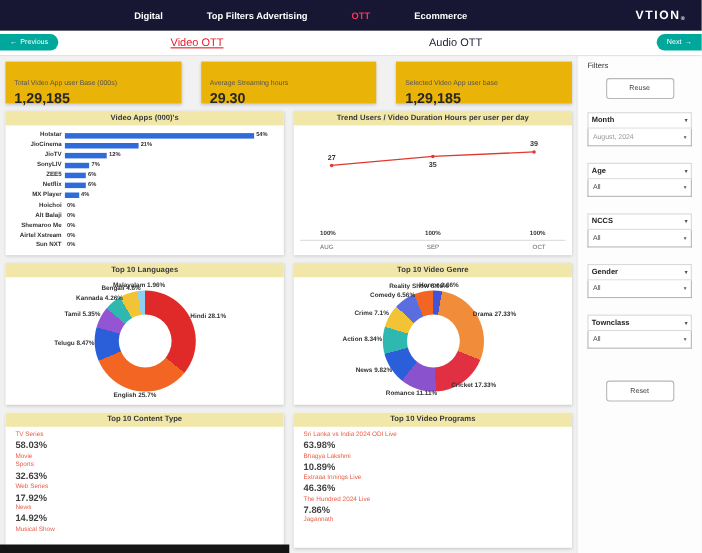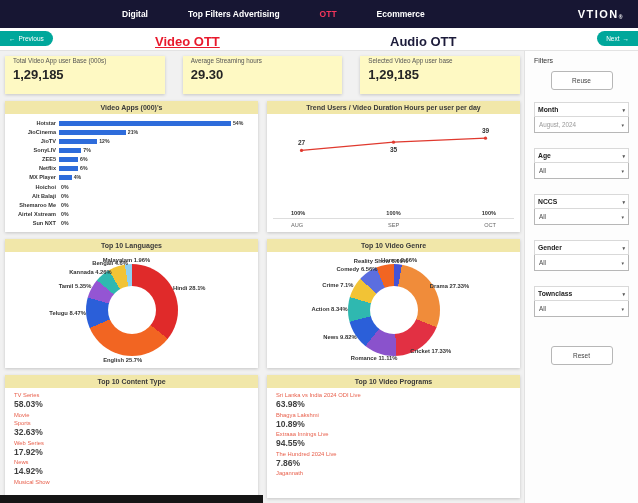--- a/index.html
+++ b/index.html
@@ -15,32 +15,32 @@
   .logo{position:absolute;right:14px;color:#fff;font-size:11px;font-weight:bold;letter-spacing:1.5px;display:flex;align-items:flex-end}
   .logo-mark{font-size:5px;margin-top:1px}
 
   
   .subnav{height:23px;background:#fff;border-bottom:1px solid #e3e3e3;position:relative}
   .pill{position:absolute;top:3px;background:#00a79b;color:#fff;border:none;font-size:6.5px;
     padding:4px 9px;display:flex;align-items:center;gap:3px;cursor:pointer;font-family:inherit}
   .pill .arrow{font-size:6.5px}
   .pill.prev{left:0;border-radius:0 9px 9px 0}
   .pill.next{right:0;border-radius:9px 0 0 9px}
-  .tab{position:absolute;top:6px;font-size:13px;font-weight:bold;cursor:pointer}
+  .tab{position:absolute;top:6px;font-size:10px;font-weight:normal;cursor:pointer}
   .tab.video{left:155px;color:#e8192c;text-decoration:underline}
   .tab.audio{left:390px;color:#1c1b3a}
 
   
   .main{display:flex;height:452px}
   .content{width:524px;padding:5px 4px 0 5px}
   .sidebar{flex:1;background:#fdfdfd;border-left:1px solid #e2e2e2;padding:6px 9px;display:flex;flex-direction:column}
 
   
   .kpi-row{display:flex;gap:18px;margin-bottom:7px}
-  .kpi{flex:1;background:#fef9c3;box-shadow:0 1px 3px rgba(0,0,0,.18);padding:1px 8px;height:38px}
+  .kpi{flex:1;background:#eab308;box-shadow:0 1px 3px rgba(0,0,0,.18);padding:16px 8px;height:38px}
   .kpi-label{font-size:6.3px;color:#555;white-space:nowrap}
   .kpi-value{font-size:13px;font-weight:bold;color:#252525;margin-top:3px}
 
   
   .row{display:flex;gap:9px;margin-bottom:7px}
   .card{flex:1;background:#fff;box-shadow:0 1px 3px rgba(0,0,0,.18);display:flex;flex-direction:column}
   .card-title{background:#f1e7a9;font-size:7px;font-weight:bold;color:#3a3a3a;text-align:center;padding:3px 2px}
 
   
   .bar-body{padding:5px 8px 5px 4px;display:flex;flex-direction:column;justify-content:space-between;height:118px}
@@ -319,21 +319,21 @@
               <div class="list-item">
                 <span class="list-name">Sri Lanka vs India 2024 ODI Live</span>
                 <span class="list-value">63.98%</span>
               </div>
               <div class="list-item">
                 <span class="list-name">Bhagya Lakshmi</span>
                 <span class="list-value">10.89%</span>
               </div>
               <div class="list-item">
                 <span class="list-name">Extraaa Innings Live</span>
-                <span class="list-value">94.55%</span>
+                <span class="list-value">46.36%</span>
               </div>
               <div class="list-item">
                 <span class="list-name">The Hundred 2024 Live</span>
                 <span class="list-value">7.86%</span>
               </div>
               <div class="list-item">
                 <span class="list-name">Jagannath</span>
               </div>
             </div>
         </div>

